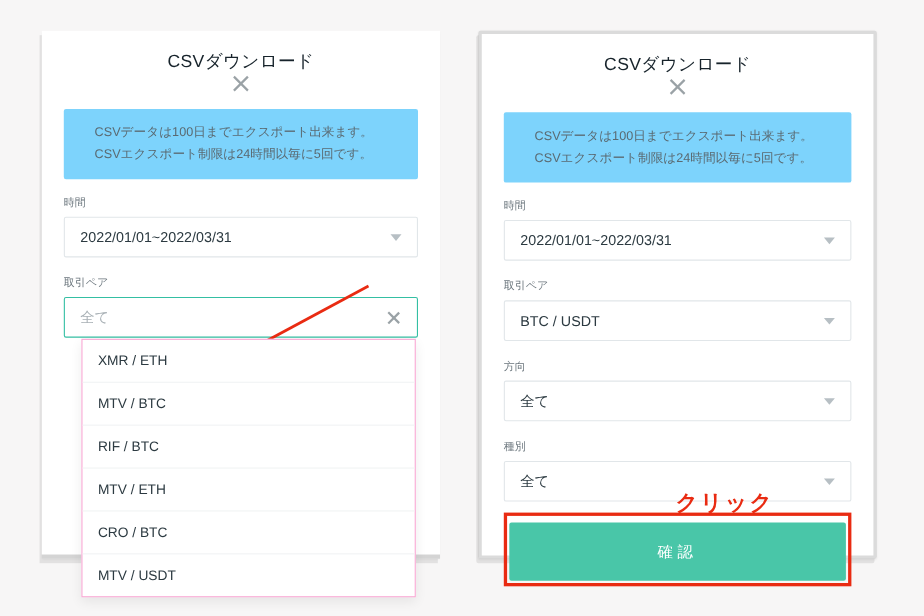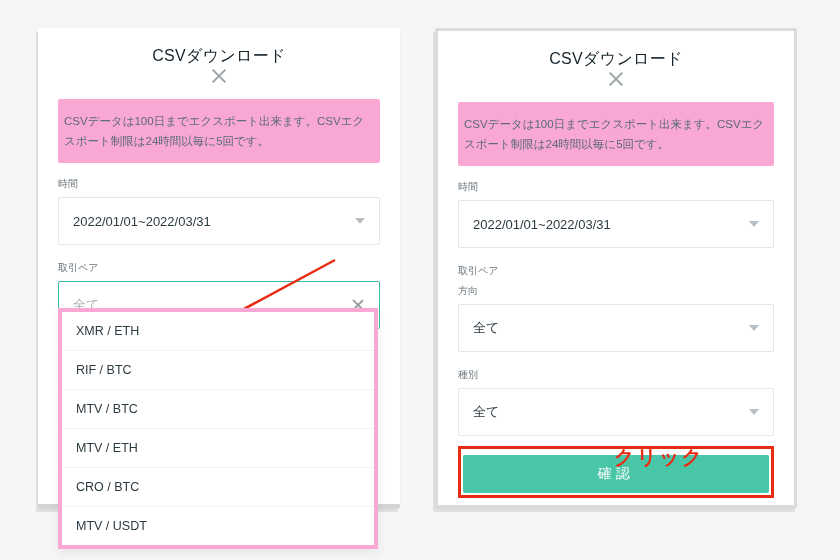--- a/index.html
+++ b/index.html
@@ -27,38 +27,38 @@
   .modal-title { font-size: 16px; font-weight: 500; color: #17232b; letter-spacing: .02em; }
   .close-x { width: 18px; height: 18px; position: relative; cursor: pointer; }
   .close-x::before, .close-x::after {
     content: ""; position: absolute; left: 8px; top: 0; width: 2px; height: 18px;
     background: #9aa2a6;
   }
   .close-x::before { transform: rotate(45deg); }
   .close-x::after  { transform: rotate(-45deg); }
 
   .info-banner {
-    background: #f9a8d4;
+    background: #7dd3fc;
     color: #5a6a72;
     font-size: 11.5px;
     line-height: 1.75;
-    padding: 12px 6px;
+    padding: 12px 28px;
     margin-bottom: 14px;
     border-radius: 2px;
   }
 
   .field-label {
     font-size: 10px;
     color: #6b767d;
     margin-bottom: 6px;
     margin-top: 4px;
   }
   .select-box {
     width: 100%;
-    height: 48px;
+    height: 37px;
     border: 1px solid #e1e6e9;
     border-radius: 2px;
     padding: 0 14px;
     display: flex; align-items: center; justify-content: space-between;
     font-size: 13px;
     color: #2c3a41;
     background: #fff;
     margin-bottom: 16px;
     cursor: pointer;
   }
@@ -77,40 +77,40 @@
   .clear-mini::before, .clear-mini::after {
     content: ""; position: absolute; left: 6px; top: 0; width: 1.5px; height: 14px;
     background: #9aa2a6;
   }
   .clear-mini::before { transform: rotate(45deg); }
   .clear-mini::after  { transform: rotate(-45deg); }
 
   
   .dropdown {
     position: absolute;
-    left: 20px; right: 22px; 
+    left: 36px; right: 22px; 
     top: 280px;
-    border: 4px solid #f9a8d4;
+    border: 1px solid #f9a8d4;
     background: #fff;
     box-shadow: 0 4px 10px rgba(0,0,0,.07);
     z-index: 5;
   }
   .dropdown-item {
     padding: 12px 14px;
     font-size: 12.5px;
     color: #2c3a41;
     border-bottom: 1px solid #f1f3f4;
     cursor: pointer;
   }
   .dropdown-item:last-child { border-bottom: none; }
 
   
   .confirm-btn {
     width: 100%;
-    height: 38px;
+    height: 53px;
     background: #49c6a8;
     color: #fff;
     font-size: 14px;
     letter-spacing: .3em;
     border: none;
     border-radius: 2px;
     cursor: pointer;
     display: flex; align-items: center; justify-content: center;
     margin-top: 4px;
   }
@@ -152,22 +152,22 @@
 
     <div class="field-label">取引ペア</div>
     <div class="select-box focused" style="margin-bottom:0">
       <span class="placeholder">全て</span>
       <span class="clear-mini"></span>
     </div>
   </div>
 
   <div class="dropdown">
     <div class="dropdown-item">XMR / ETH</div>
+    <div class="dropdown-item">MTV / BTC</div>
     <div class="dropdown-item">RIF / BTC</div>
-    <div class="dropdown-item">MTV / BTC</div>
     <div class="dropdown-item">MTV / ETH</div>
     <div class="dropdown-item">CRO / BTC</div>
     <div class="dropdown-item">MTV / USDT</div>
   </div>
 </div>
 
 <svg class="arrow" style="left:160px; top:250px;" width="190" height="120">
   <defs>
     <marker id="ah1" markerWidth="10" markerHeight="10" refX="2" refY="3" orient="auto">
       <path d="M0,0 L0,6 L8,3 z" fill="#e92b12"></path>
@@ -186,20 +186,24 @@
 
     <div class="info-banner">CSVデータは100日までエクスポート出来ます。CSVエクスポート制限は24時間以毎に5回です。</div>
 
     <div class="field-label">時間</div>
     <div class="select-box">
       <span class="value">2022/01/01~2022/03/31</span>
       <span class="caret"></span>
     </div>
 
     <div class="field-label">取引ペア</div>
+    <div class="select-box">
+      <span class="value">BTC / USDT</span>
+      <span class="caret"></span>
+    </div>
 
     <div class="field-label">方向</div>
     <div class="select-box">
       <span class="value">全て</span>
       <span class="caret"></span>
     </div>
 
     <div class="field-label">種別</div>
     <div class="select-box" style="margin-bottom:10px">
       <span class="value">全て</span>

